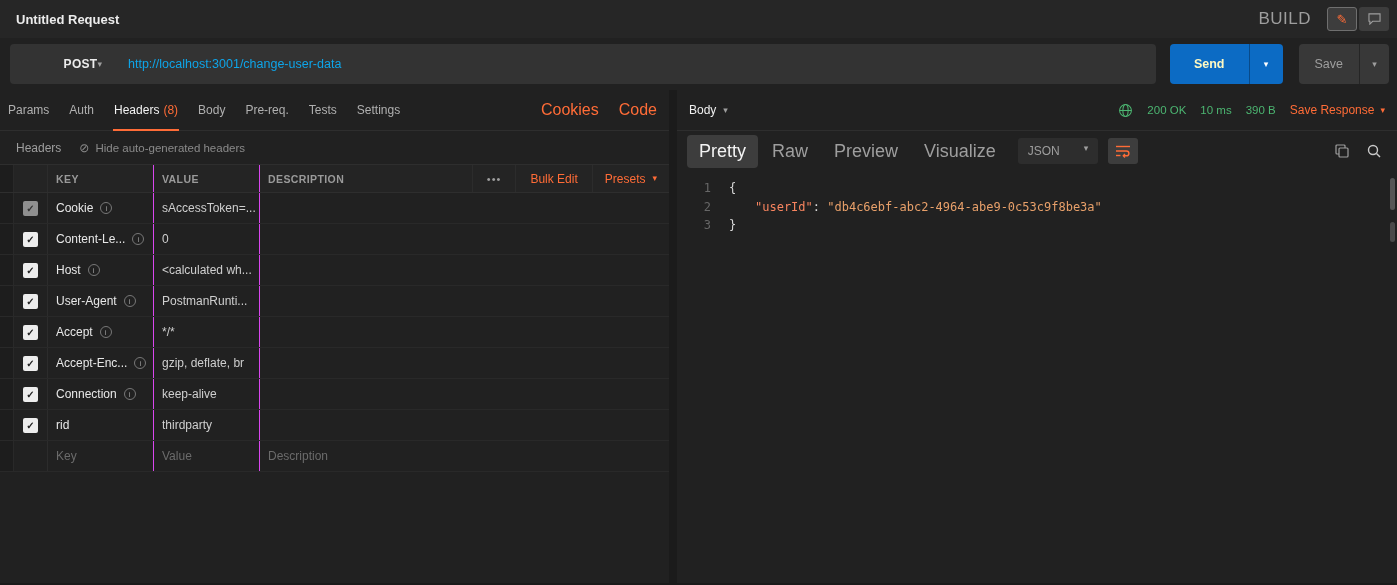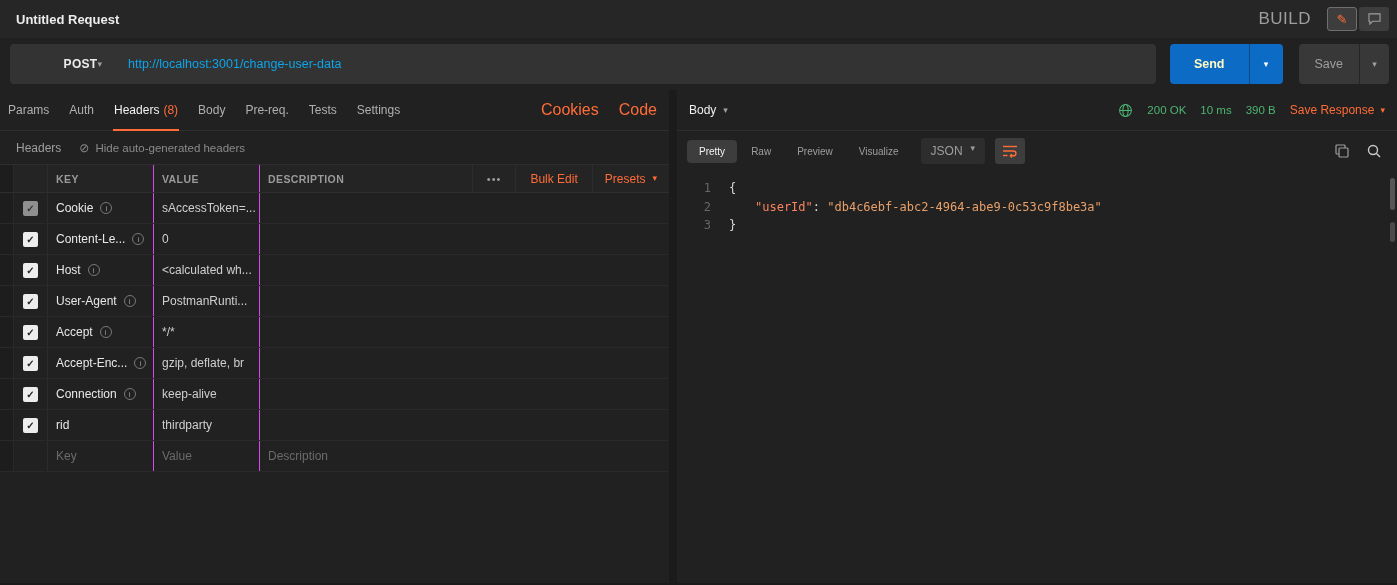--- a/index.html
+++ b/index.html
@@ -83,23 +83,23 @@
   
   .resp-meta{height:41px;flex:none;display:flex;align-items:center;justify-content:space-between;padding:0 12px;border-bottom:1px solid var(--panel-border)}
   .body-select{display:flex;align-items:center;gap:7px;cursor:pointer}
   .body-label{font-size:12px;color:#f0f0f0}
   .meta-right{display:flex;align-items:center;gap:14px}
   .status-item{font-size:11.5px;color:var(--green)}
   .save-response{color:var(--orange);font-size:12px;display:flex;gap:6px;align-items:center;cursor:pointer}
   .save-response .caret{color:var(--orange)}
 
   .resp-toolbar{height:40px;flex:none;display:flex;align-items:center;padding:0 10px;gap:2px}
-  .vtab{padding:6px 12px;font-size:10px;color:var(--muted);border-radius:4px;cursor:pointer;white-space:nowrap}
+  .vtab{padding:6px 12px;font-size:18px;color:var(--muted);border-radius:4px;cursor:pointer;white-space:nowrap}
   .vtab.active{background:var(--btn);color:#f3f3f3}
-  .format-select{margin-left:8px;display:flex;align-items:flex-start;gap:8px;padding:6px 10px;border-radius:3px;background:#2d2d2d;color:var(--muted);font-size:12px;cursor:pointer}
+  .format-select{margin-left:8px;display:flex;align-items:flex-start;gap:24px;padding:6px 10px;border-radius:3px;background:#2d2d2d;color:var(--muted);font-size:12px;cursor:pointer}
   .wrap-btn{margin-left:8px;width:30px;height:26px;background:var(--btn);border-radius:3px;display:flex;align-items:center;justify-content:center;cursor:pointer;flex:none}
   .toolbar-spacer{flex:1}
   .tool-icon{display:flex;align-items:center;justify-content:center;cursor:pointer;margin-left:16px}
   .tool-icon:last-child{margin-right:6px}
 
   .code-area{flex:1;font-family:"DejaVu Sans Mono",monospace;font-size:12px;line-height:18.5px;padding-top:8px;overflow:hidden}
   .cline{display:flex}
   .lnum{width:34px;text-align:right;color:#676767;flex:none}
   .lcontent{margin-left:18px;white-space:pre}
   .indent{display:inline-block;width:26px}

